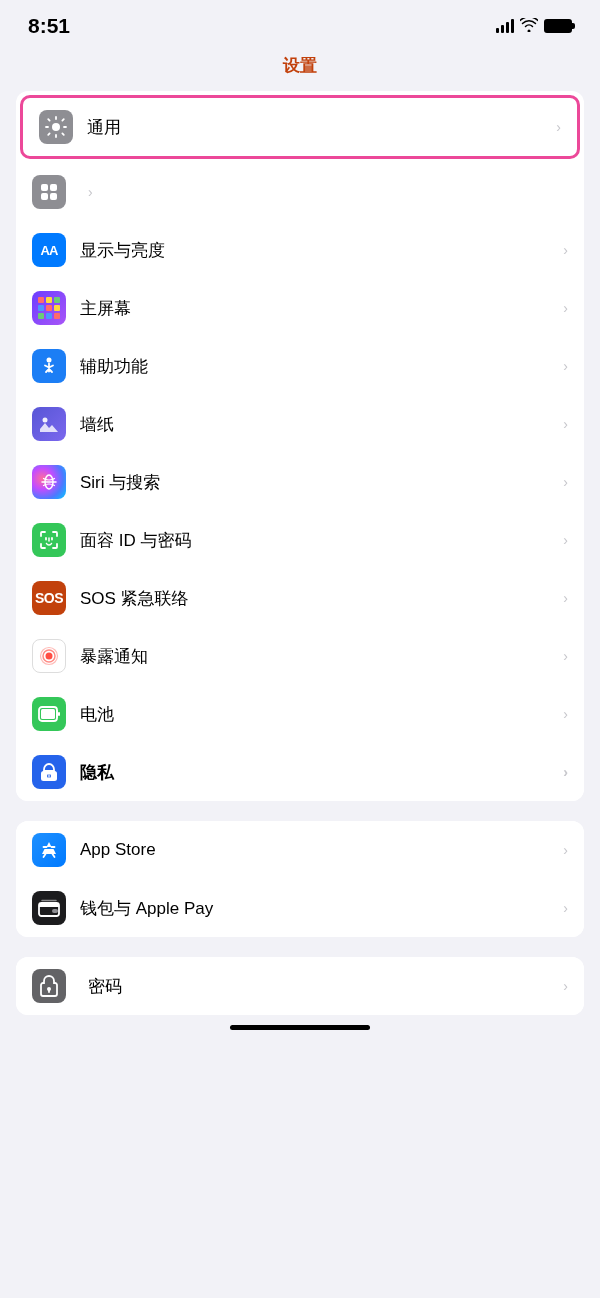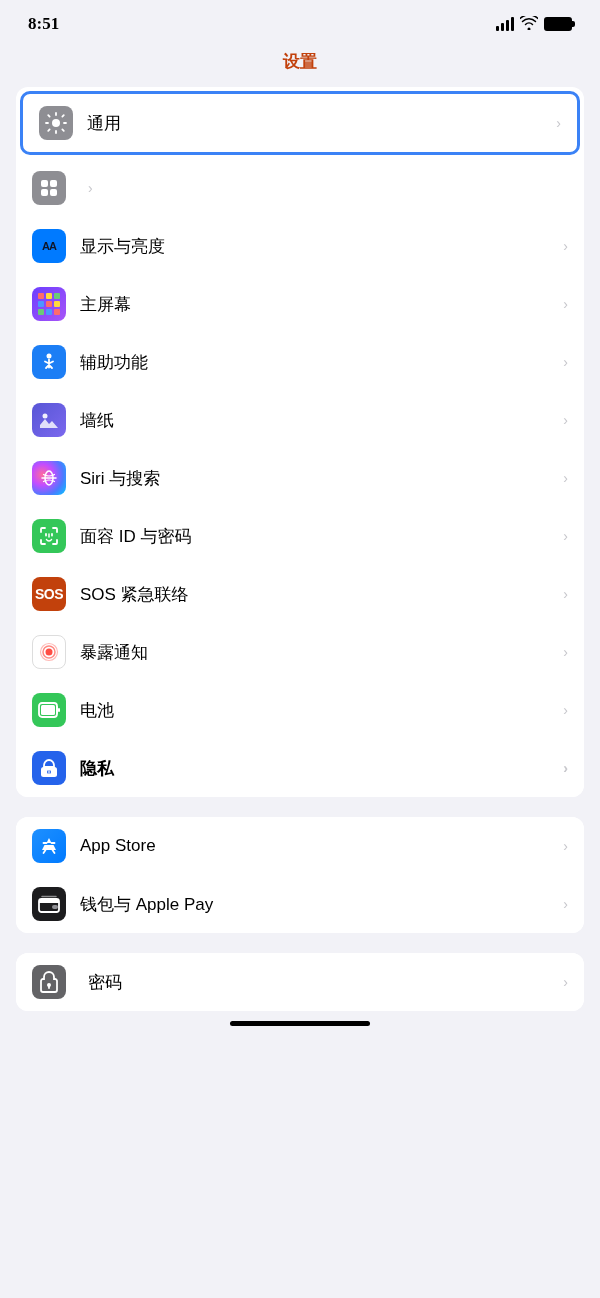--- a/index.html
+++ b/index.html
@@ -14,24 +14,23 @@
 
     
     .status-bar {
       display: flex;
       justify-content: space-between;
       align-items: center;
       padding: 14px 28px 8px 28px;
       background: #f2f2f7;
     }
     .status-time {
-      font-size: 17px;
+      font-size: 21px;
       font-weight: 600;
       color: #000;
-      font-family: Liberation Serif, serif;
     }
     .status-icons {
       display: flex;
       align-items: center;
       gap: 6px;
     }
     .signal-bars {
       display: flex;
       align-items: flex-end;
       gap: 2px;
@@ -98,21 +97,21 @@
       position: absolute;
       bottom: 0;
       left: 60px;
       right: 0;
       height: 0.5px;
       background: #c6c6c8;
     }
 
     
     .settings-item.highlighted {
-      border: 3px solid #3b82f6;
+      border: 3px solid #ec4899;
       border-radius: 10px;
       margin: 4px;
     }
     .settings-section .settings-item.highlighted::after {
       display: none;
     }
     .settings-item.highlighted + .settings-item {
       
     }
 
@@ -231,21 +230,21 @@
         <rect x="12" y="3" width="7" height="7" rx="2" fill="white"></rect>
         <rect x="3" y="12" width="7" height="7" rx="2" fill="white"></rect>
         <rect x="12" y="12" width="7" height="7" rx="2" fill="white"></rect>
       </svg>
     </div>
     <span class="chevron">›</span>
   </div>
 
   <div class="settings-item">
     <div class="item-icon icon-blue">
-      <span style="font-size:11px;font-weight:700;color:#0f172a;letter-spacing:-1px;">AA</span>
+      <span style="font-size:13px;font-weight:700;color:#ffffff;letter-spacing:-1px;">AA</span>
     </div>
     <span class="item-label">显示与亮度</span>
     <span class="chevron">›</span>
   </div>
 
   <div class="settings-item">
     <div class="item-icon" style="background: linear-gradient(135deg,#6c3eff,#a855f7);">
       <div class="grid-dots">
         <div class="dot" style="background:#ff6b6b;"></div>
         <div class="dot" style="background:#ffd93d;"></div>

